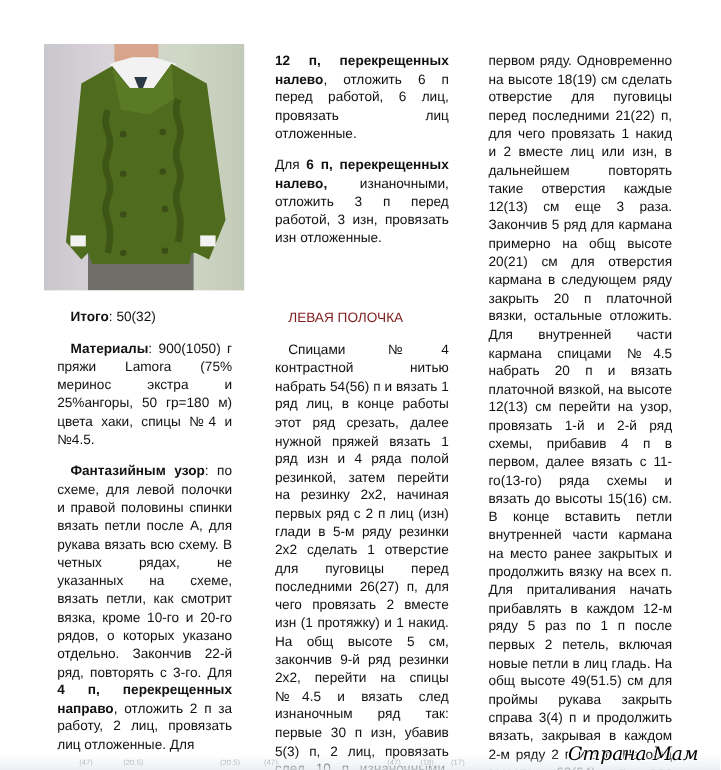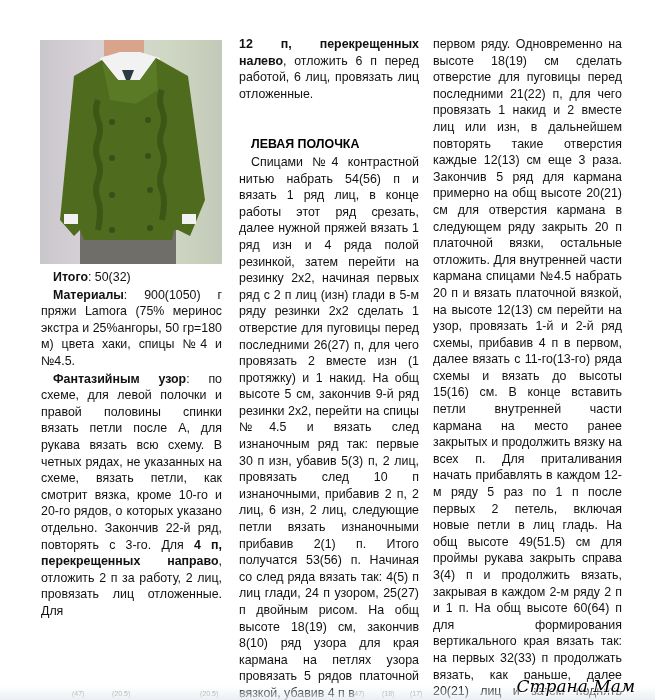--- a/index.html
+++ b/index.html
@@ -2,28 +2,28 @@
 <html><head>
 <meta charset="utf-8">
 <style>
   html, body { margin: 0; padding: 0; }
   body {
     width: 655px; height: 700px; overflow: hidden; position: relative;
     background: #ffffff; color: #111;
     font-family: "Liberation Sans", sans-serif;
   }
   .col { position: absolute; font-size: 12.4px; line-height: 16.6px; text-align: justify; }
-  .col p { margin: 1px; text-indent: 12px; }
+  .col p { margin: 12px; text-indent: 12px; }
   .col p.noind { text-indent: 0; }
   .col b { font-weight: bold; }
   .col1 { left: 40px; top: 268px; width: 183px; }
   .col2 { left: 238px; top: 35px; width: 182px; }
   .col3 { left: 432px; top: 35px; width: 191px; }
   .gap { height: 16px; }
-  .heading-green { color: #000000; font-weight: bold; text-indent: 12px; }
+  .heading-green { color: #7f1d1d; font-weight: normal; text-indent: 12px; }
   .photo {
     position: absolute; left: 40px; top: 40px; width: 182px; height: 224px;
     background: linear-gradient(90deg,#c9c6cc 0%,#d8d3d9 30%,#cfd8c4 70%,#c3c9b8 100%);
     overflow: hidden;
   }
   .footer-nums { position: absolute; top: 690px; left: 0; width: 655px; height: 10px;
     font-size: 7px; color: #999; }
   .footer-nums span { position: absolute; }
   .watermark { position: absolute; right: 20px; bottom: 4px;
     font-family: "DejaVu Serif", serif; font-style: italic; font-size: 17px; color: #000000;
@@ -67,20 +67,21 @@
 </div>
 
 <div class="col col1">
   <p><b>Итого</b><span>: 50(32)</span></p>
   <p><b>Материалы</b><span>: 900(1050) г пряжи Lamora (75% меринос экстра и 25%ангоры, 50 гр=180 м) цвета хаки, спицы №4 и №4.5.</span></p>
   <p><b>Фантазийным узор</b><span>: по схеме, для левой полочки и правой половины спинки вязать петли после А, для рукава вязать всю схему. В четных рядах, не указанных на схеме, вязать петли, как смотрит вязка, кроме 10-го и 20-го рядов, о которых указано отдельно. Закончив 22-й ряд, повторять с 3-го. Для </span><b>4 п, перекрещенных направо</b><span>, отложить 2 п за работу, 2 лиц, провязать лиц отложенные. Для </span></p>
 </div>
 
 <div class="col col2">
   <p class="noind"><b>12 п, перекрещенных налево</b><span>, отложить 6 п перед работой, 6 лиц, провязать лиц отложенные.</span></p>
+  <p class="noind"><span>Для </span><b>6 п, перекрещенных налево,</b><span> изнаночными, отложить 3 п перед работой, 3 изн, провязать изн отложенные.</span></p>
   <div class="gap"></div>
   <div class="gap"></div>
   <p class="heading-green">ЛЕВАЯ ПОЛОЧКА</p>
   <p>Спицами №4 контрастной нитью набрать 54(56) п и вязать 1 ряд лиц, в конце работы этот ряд срезать, далее нужной пряжей вязать 1 ряд изн и 4 ряда полой резинкой, затем перейти на резинку 2х2, начиная первых ряд с 2 п лиц (изн) глади в 5-м ряду резинки 2х2 сделать 1 отверстие для пуговицы перед последними 26(27) п, для чего провязать 2 вместе изн (1 протяжку) и 1 накид. На общ высоте 5 см, закончив 9-й ряд резинки 2х2, перейти на спицы №4.5 и вязать след изнаночным ряд так: первые 30 п изн, убавив 5(3) п, 2 лиц, провязать след 10 п изнаночными, прибавив 2 п, 2 лиц, 6 изн, 2 лиц, следующие петли вязать изнаночными прибавив 2(1) п. Итого получатся 53(56) п. Начиная со след ряда вязать так: 4(5) п лиц глади, 24 п узором, 25(27) п двойным рисом. На общ высоте 18(19) см, закончив 8(10) ряд узора для края кармана на петлях узора провязать 5 рядов платочной вязкой, убавив 4 п в</p>
 </div>
 
 <div class="col col3">
   <p class="noind">первом ряду. Одновременно на высоте 18(19) см сделать отверстие для пуговицы перед последними 21(22) п, для чего провязать 1 накид и 2 вместе лиц или изн, в дальнейшем повторять такие отверстия каждые 12(13) см еще 3 раза. Закончив 5 ряд для кармана примерно на общ высоте 20(21) см для отверстия кармана в следующем ряду закрыть 20 п платочной вязки, остальные отложить. Для внутренней части кармана спицами №4.5 набрать 20 п и вязать платочной вязкой, на высоте 12(13) см перейти на узор, провязать 1-й и 2-й ряд схемы, прибавив 4 п в первом, далее вязать с 11-го(13-го) ряда схемы и вязать до высоты 15(16) см. В конце вставить петли внутренней части кармана на место ранее закрытых и продолжить вязку на всех п. Для приталивания начать прибавлять в каждом 12-м ряду 5 раз по 1 п после первых 2 петель, включая новые петли в лиц гладь. На общ высоте 49(51.5) см для проймы рукава закрыть справа 3(4) п и продолжить вязать, закрывая в каждом 2-м ряду 2 п и 1 п. На общ высоте 60(64) п для формирования вертикального края вязать так: на первых 32(33) п продолжать вязать, как раньше, далее 20(21) лиц и затем поднять 89(94) п по вертикальному краю, во время поднятия петель сделать 5 отверстий для пуговиц, первое после первых 3 поднятых петель и остальные на расстоянии 19(20)</p>
 </div>
 

